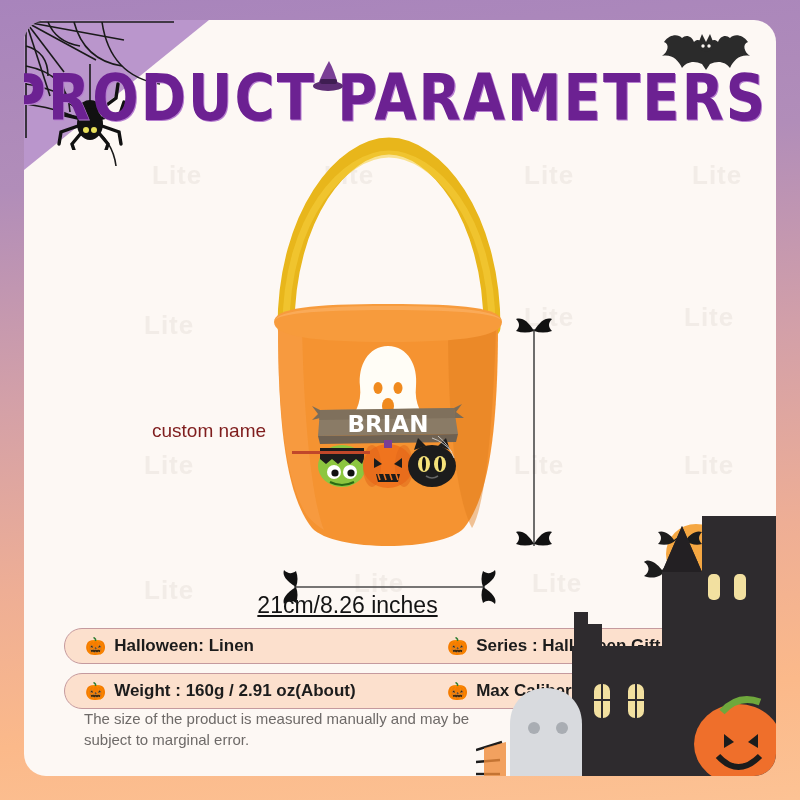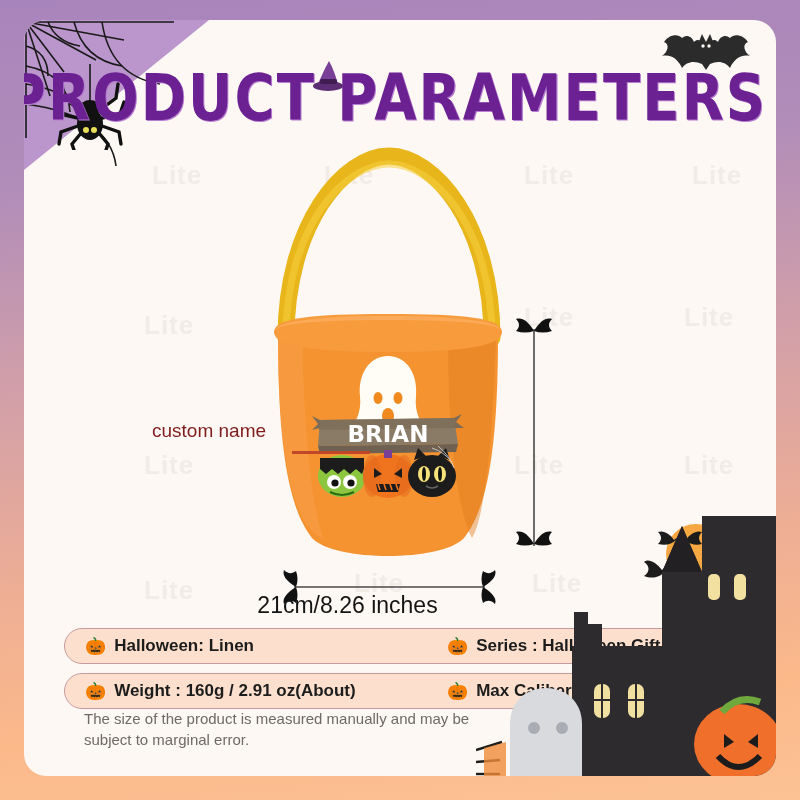--- a/index.html
+++ b/index.html
@@ -36,21 +36,21 @@
   }
 
   
   .web{position:absolute;left:0;top:0;width:185px;height:150px;}
   .spider{position:absolute;left:30px;top:44px;width:72px;height:86px;}
 
   
   .bat-tr{position:absolute;right:22px;top:12px;width:96px;height:64px;}
 
   
-  .bag-area{position:absolute;left:200px;top:114px;width:330px;height:440px;}
+  .bag-area{position:absolute;left:200px;top:104px;width:330px;height:440px;}
   .handle{position:absolute;left:0;top:0;width:330px;height:210px;}
   .bag-body{
     position:absolute;left:48px;top:180px;width:232px;height:250px;
   }
 
   .art{position:absolute;left:88px;top:218px;width:152px;height:150px;}
 
   
   .callout-label{
     position:absolute;left:128px;top:400px;
@@ -66,21 +66,21 @@
   
   .vdim{position:absolute;left:490px;top:295px;width:40px;height:245px;}
   .vdim-text{
     position:absolute;left:536px;top:398px;
     font-size:22px;line-height:30px;color:#141414;
     font-family:"Liberation Sans",sans-serif;white-space:nowrap;
   }
   .hdim{position:absolute;left:258px;top:550px;width:215px;height:34px;}
   .hdim-text{
     position:absolute;left:0;top:572px;width:647px;text-align:center;
-    font-size:23px;color:#141414;font-family:"Liberation Sans",sans-serif;
+    font-size:23px;color:#141414;font-family:"Liberation Sans",sans-serif;text-decoration:underline;
   }
 
   
   .specs{position:absolute;left:40px;top:608px;width:650px;}
   .spec-row{
     display:flex;align-items:center;
     height:34px;margin-bottom:9px;
     background:#fce0cd;
     border:1.6px solid #c59a9e;
     border-radius:18px;

